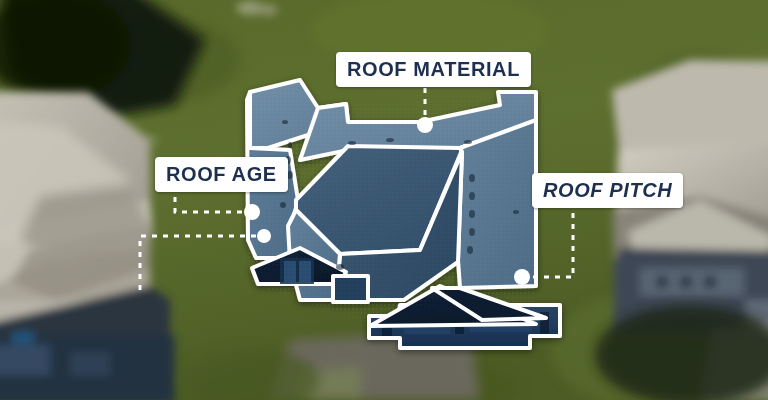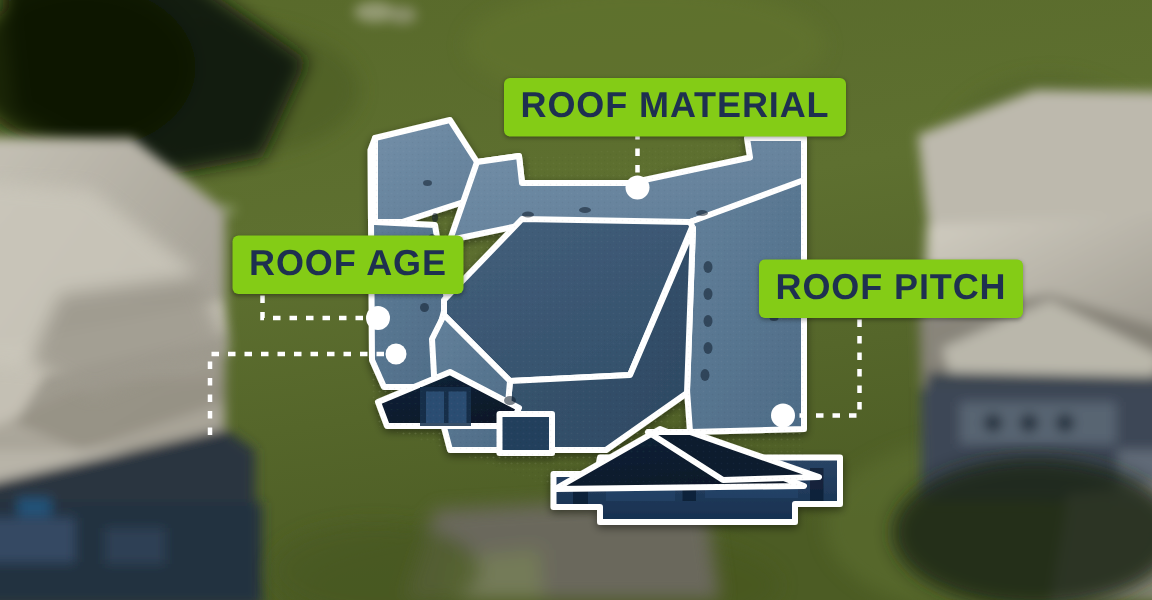--- a/index.html
+++ b/index.html
@@ -18,36 +18,36 @@
   #stage svg.layer {
     position: absolute;
     top: 0;
     left: 0;
     width: 768px;
     height: 400px;
     display: block;
   }
   .label-chip {
     position: absolute;
-    background: #84cc16;
+    background: #ffffff;
     color: #1e3050;
     font-family: "Liberation Sans", sans-serif;
     font-weight: 700;
-    font-size: 24px;
+    font-size: 20px;
     letter-spacing: 0.6px;
     line-height: 1;
     padding: 7px 11px 8px 11px;
     border-radius: 4px;
     white-space: nowrap;
     box-shadow: 0 1px 3px rgba(0,0,0,0.35);
     user-select: none;
   }
   #lbl-material { left: 336px; top: 52px; }
   #lbl-age      { left: 155px; top: 157px; }
-  #lbl-pitch    { left: 506px; top: 173px; }
+  #lbl-pitch    { left: 532px; top: 173px; font-style: italic; }
   #lbl-facet    { left: 62px;  top: 292px; }
 </style>
 </head>
 <body>
 
 <div id="stage">
 
   <svg class="layer" viewBox="0 0 768 400" preserveAspectRatio="none" aria-hidden="true">
     <defs>
       <filter id="bgblur" x="-10%" y="-10%" width="120%" height="120%">

